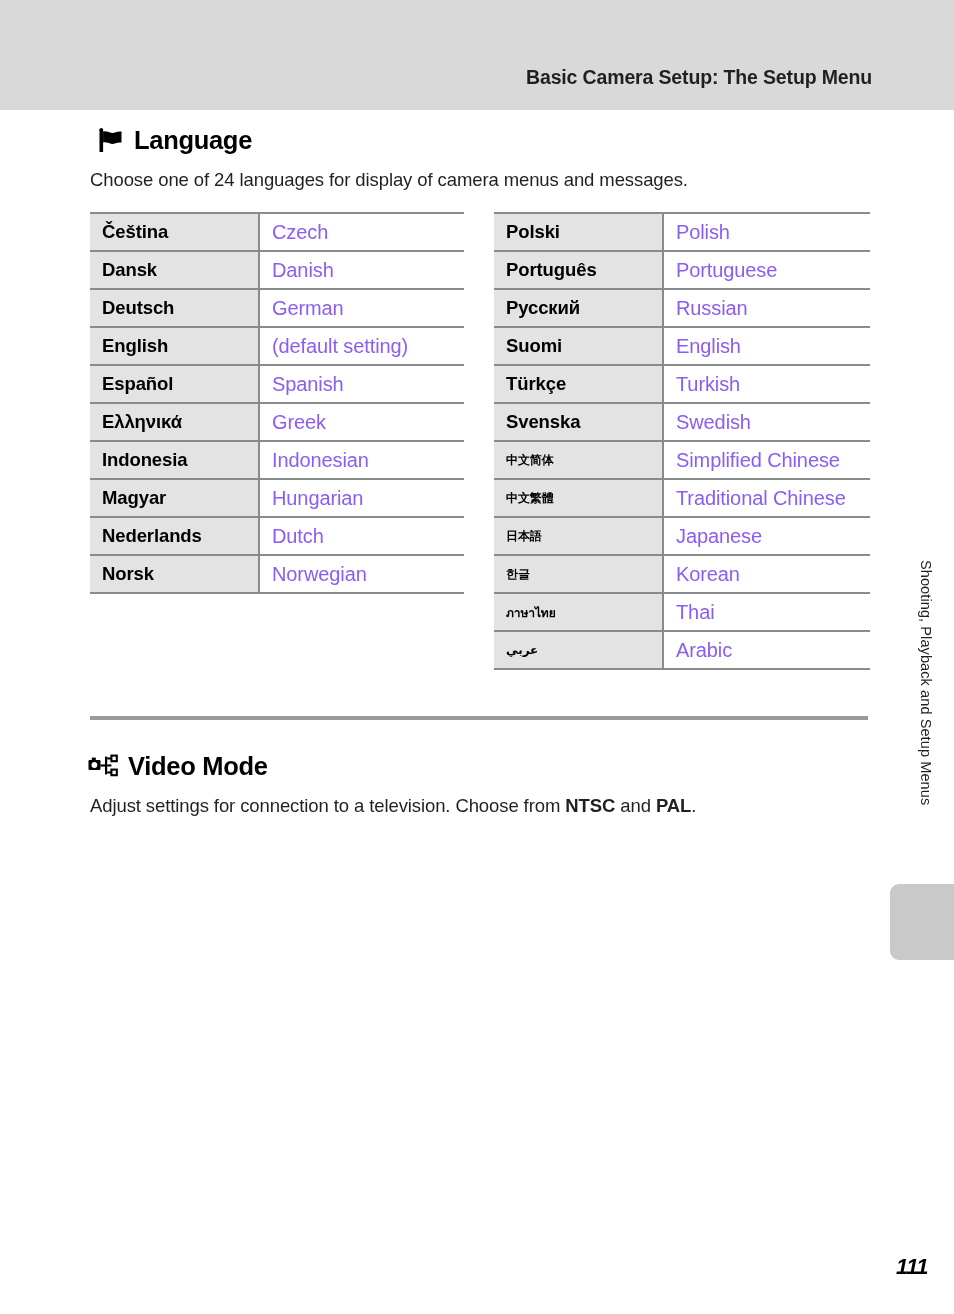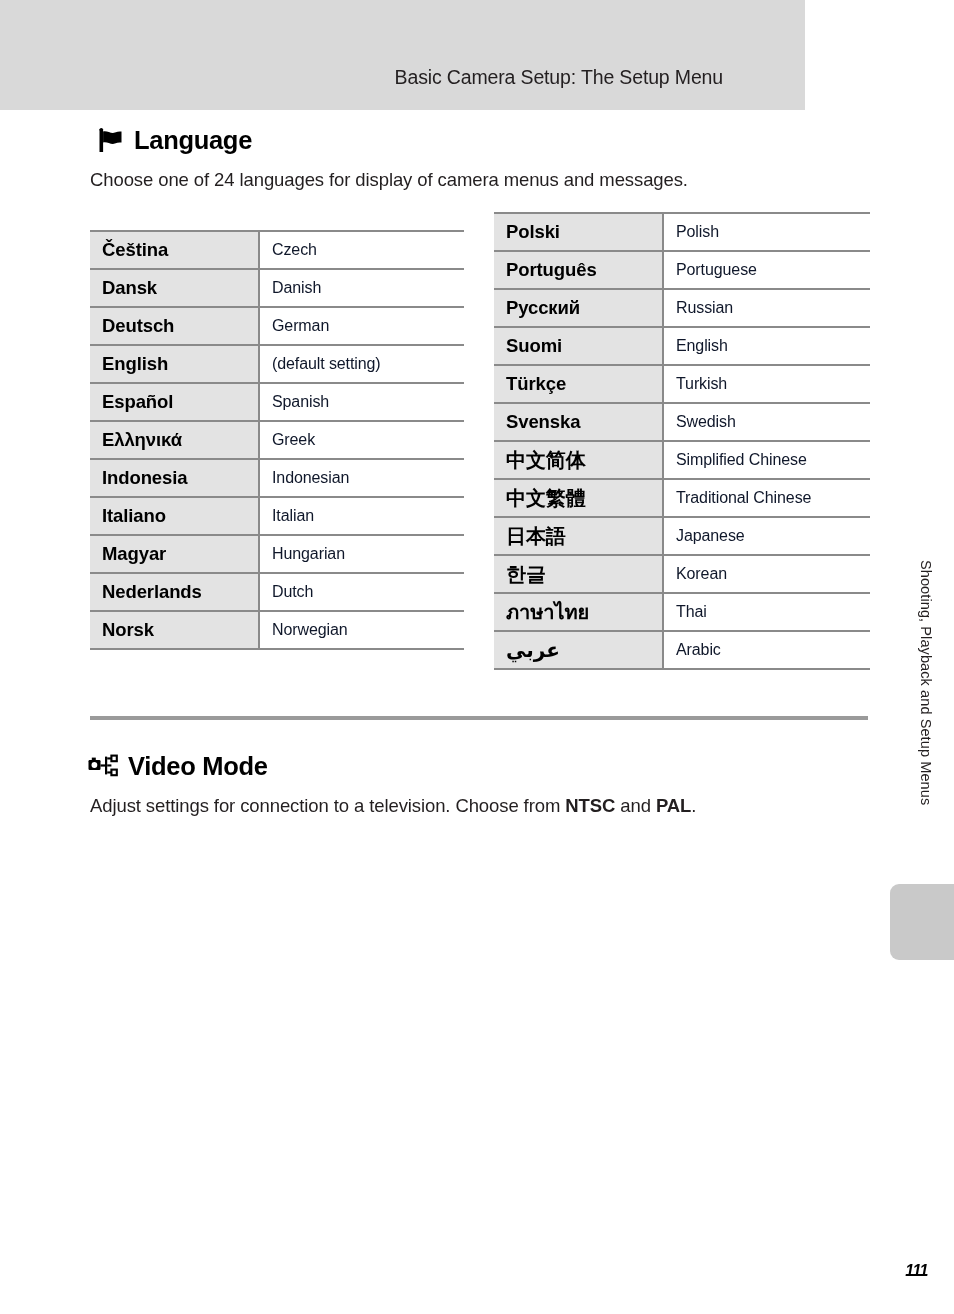--- a/index.html
+++ b/index.html
@@ -14,23 +14,24 @@
     font-family: "Liberation Sans", "DejaVu Sans", sans-serif;
     color: #231f20;
     overflow: hidden;
   }
 
   
   #header-band {
     position: absolute;
     left: 0;
     top: 0;
-    width: 805px;
+    width: 954px;
     height: 110px;
     background: #d9d9d9;
+    font-weight: bold;
   }
   #header-title {
     position: absolute;
     right: 82px;
     top: 66px;
     font-size: 19.5px;
     line-height: 22px;
     color: #231f20;
     letter-spacing: -0.15px;
     white-space: nowrap;
@@ -68,46 +69,46 @@
 
   #language-head { position: absolute; left: 10px; top: 16px; }
   #language-desc { position: absolute; left: 2px; top: 58px; width: 760px; }
 
   
   .lang-table {
     position: absolute;
     border-collapse: collapse;
     table-layout: fixed;
   }
-  #lang-table-left  { left: 2px;   top: 120px; width: 374px; }
+  #lang-table-left  { left: 2px;   top: 102px; width: 374px; }
   #lang-table-right { left: 406px; top: 102px; width: 376px; }
 
   .lang-table tr { height: 38px; }
   .lang-table td {
     padding: 0 0 0 12px;
     vertical-align: middle;
     border-top: 2.5px solid #8a8a8a;
     border-bottom: 0;
   }
   .lang-table tr:last-child td { border-bottom: 2.5px solid #8a8a8a; }
 
   .lang-table td.native {
     width: 156px;
     background: #e3e3e3;
     font-weight: bold;
     font-size: 18.5px;
     color: #000;
     border-right: 2.5px solid #8a8a8a;
     letter-spacing: -0.1px;
   }
-  .lang-table td.native.cjk { font-size: 20px; }
+  .lang-table td.native.cjk { font-size: 12px; }
   .lang-table td.english {
     background: #ffffff;
-    font-size: 16px;
-    color: #0f172a;
+    font-size: 20px;
+    color: #8b5cf6;
     letter-spacing: -0.1px;
   }
 
   
   #section-divider {
     position: absolute;
     left: 2px;
     top: 606px;
     width: 778px;
     height: 4px;
@@ -137,21 +138,21 @@
     height: 76px;
     background: #c9c9c9;
     border-radius: 9px 0 0 9px;
   }
 
   
   #page-number {
     position: absolute;
     right: 26px;
     bottom: 34px;
-    font-size: 16px;
+    font-size: 22px;
     font-weight: bold;
     font-style: italic;
     color: #000;
     letter-spacing: -0.5px;
   }
 </style>
 </head>
 <body>
 
 <div id="header-band">
@@ -195,24 +196,20 @@
         <td class="native">Español</td>
         <td class="english">Spanish</td>
       </tr>
       <tr>
         <td class="native">Ελληνικά</td>
         <td class="english">Greek</td>
       </tr>
       <tr>
         <td class="native">Indonesia</td>
         <td class="english">Indonesian</td>
-      </tr>
-      <tr>
-        <td class="native">Italiano</td>
-        <td class="english">Italian</td>
       </tr>
       <tr>
         <td class="native">Magyar</td>
         <td class="english">Hungarian</td>
       </tr>
       <tr>
         <td class="native">Nederlands</td>
         <td class="english">Dutch</td>
       </tr>
       <tr>

